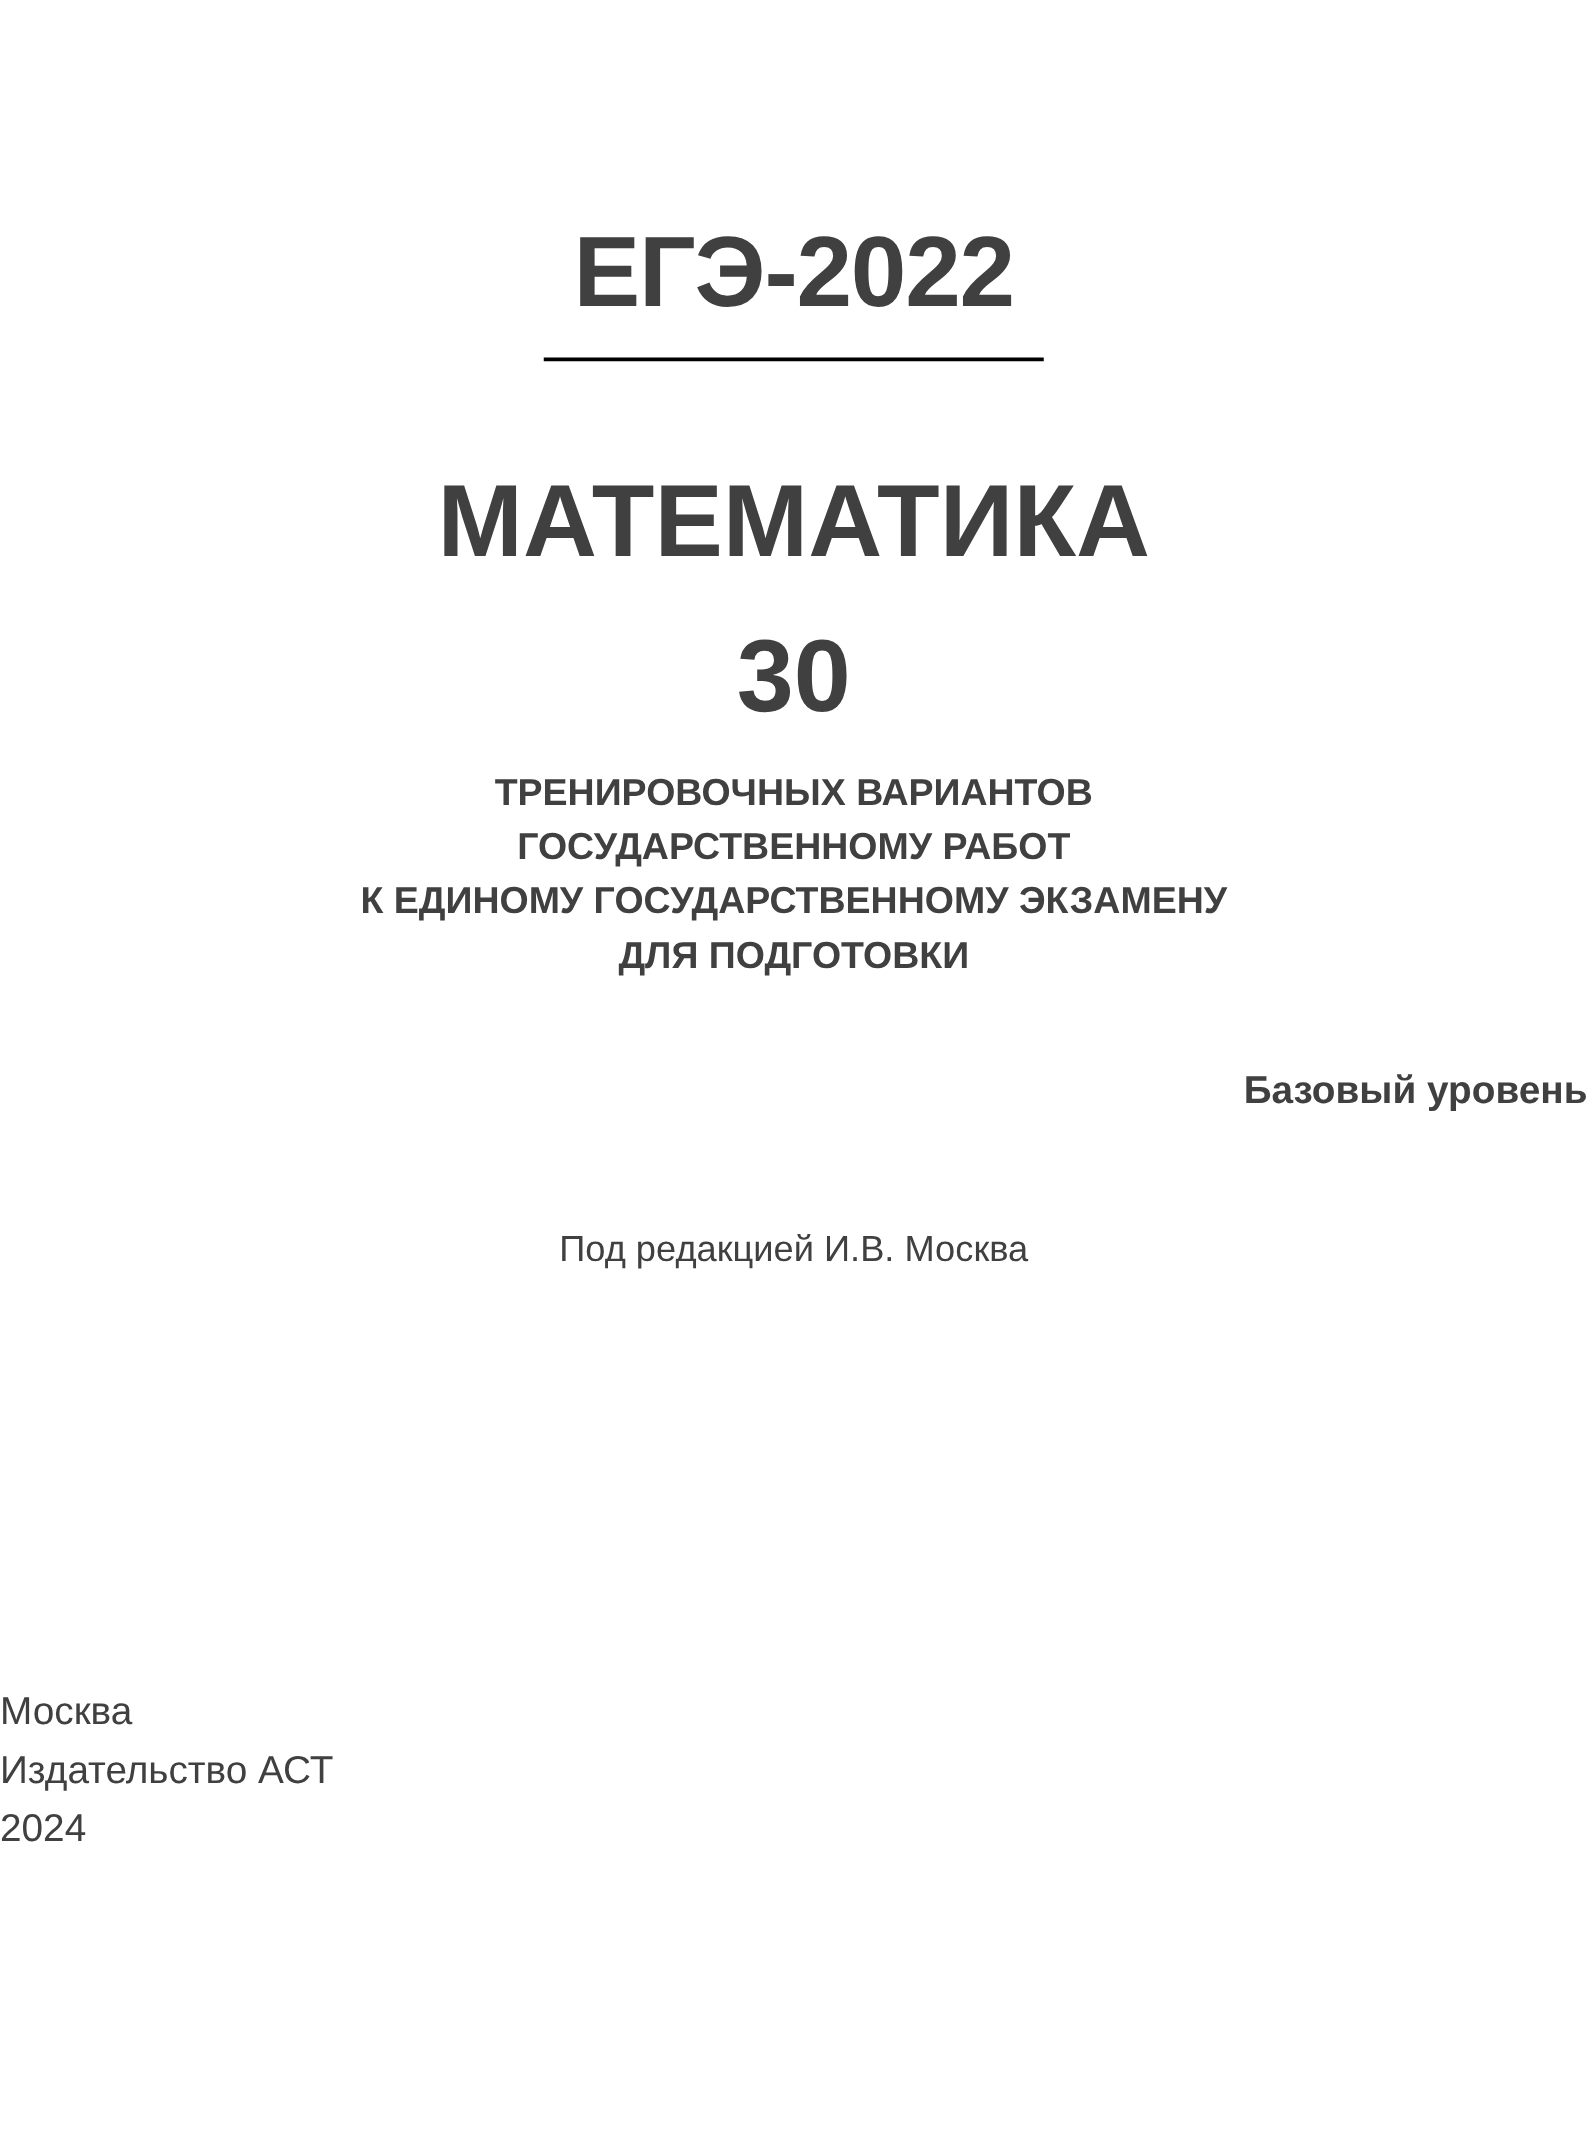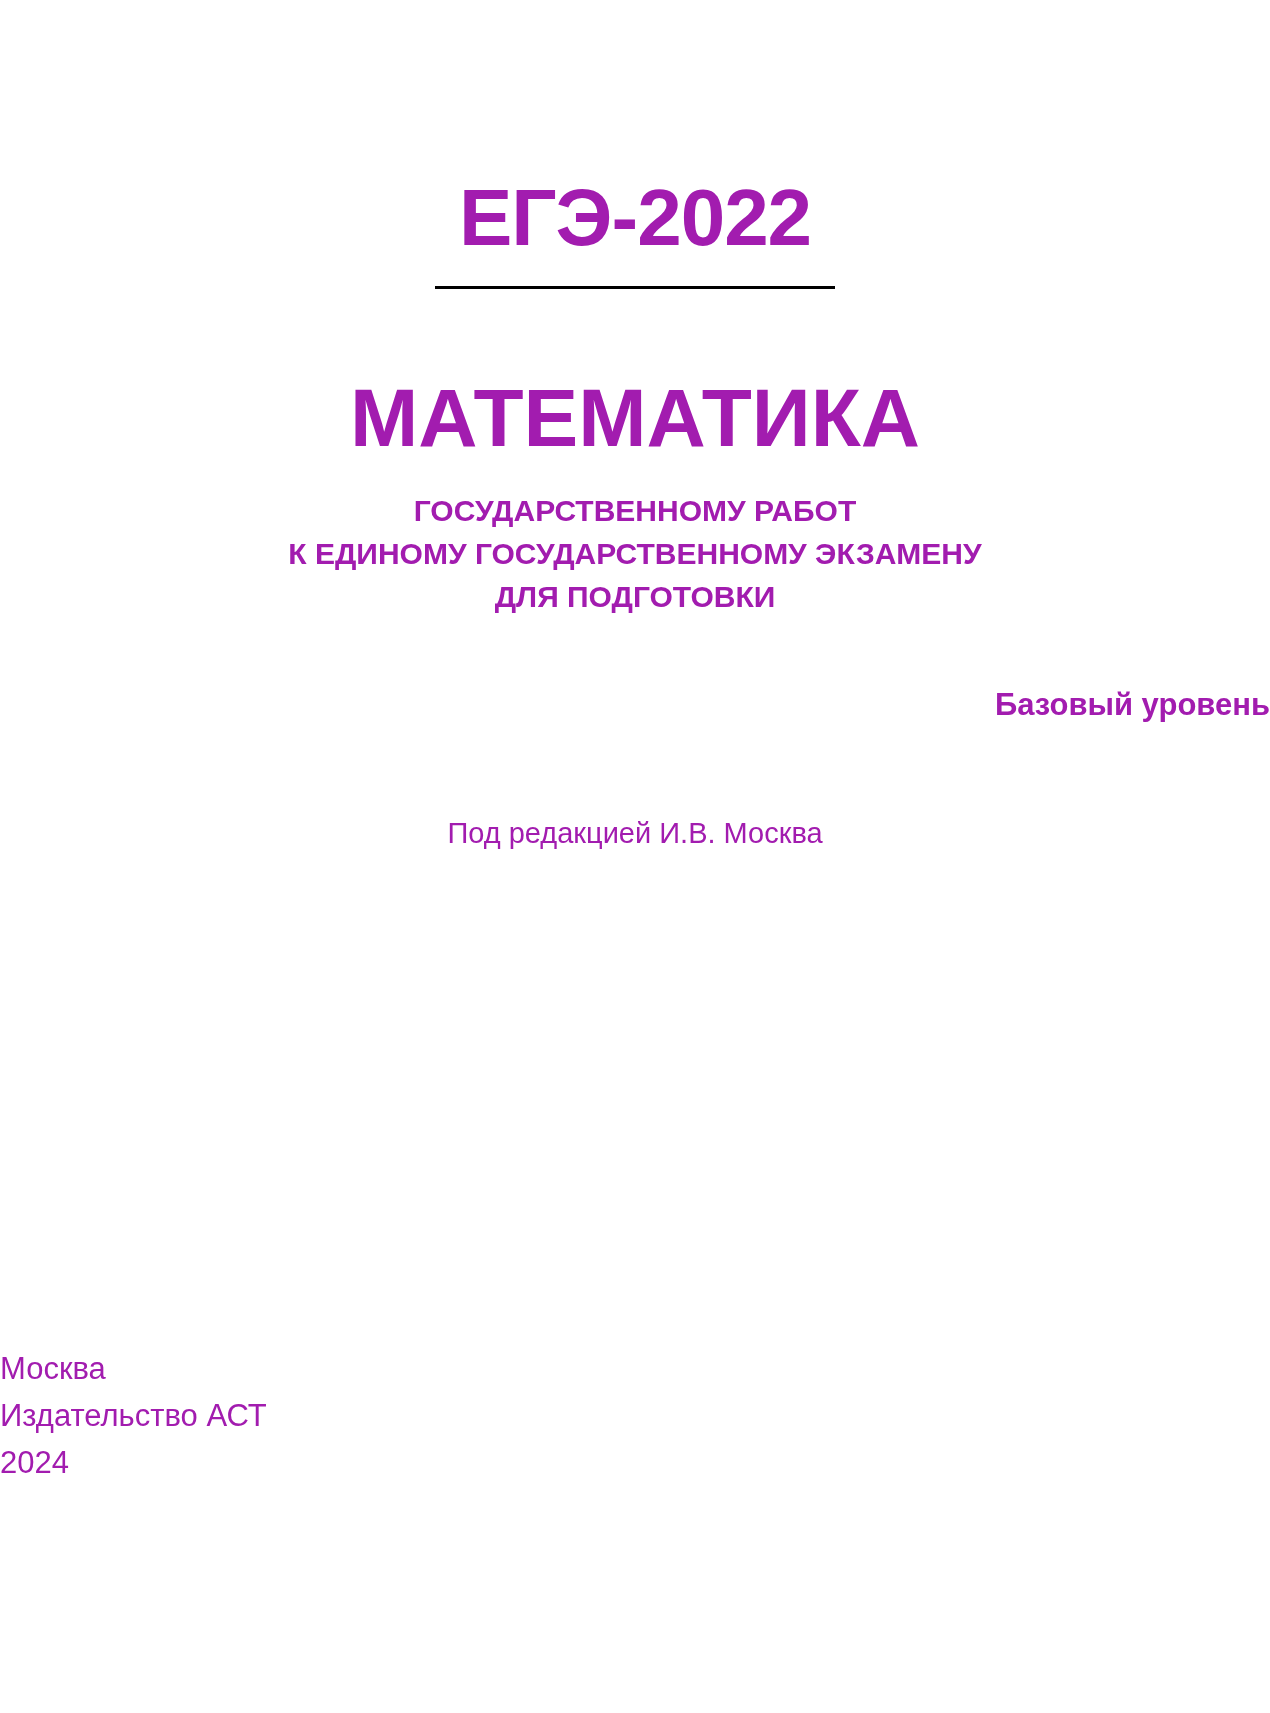--- a/index.html
+++ b/index.html
@@ -6,21 +6,21 @@
     margin: 0;
     padding: 0;
     background: #ffffff;
   }
   .page {
     position: relative;
     width: 1270px;
     height: 1713px;
     margin: 0 auto;
     background: #ffffff;
-    color: #a21caf;
+    color: #404040;
     font-family: "Liberation Sans", sans-serif;
     overflow: hidden;
   }
 
   .title-block {
     position: absolute;
     left: 0;
     right: 0;
     top: 178px;
     text-align: center;
@@ -95,22 +95,24 @@
 <div class="page">
 
   <div class="title-block">
 
     <h1 class="exam-title">ЕГЭ-2022</h1>
 
     <div class="rule"></div>
 
     <h2 class="subject">МАТЕМАТИКА</h2>
 
+    <div class="variant-count">30</div>
 
     <div class="subtitle">
+      <div>ТРЕНИРОВОЧНЫХ ВАРИАНТОВ</div>
       <div>ГОСУДАРСТВЕННОМУ РАБОТ</div>
       <div>К ЕДИНОМУ ГОСУДАРСТВЕННОМУ ЭКЗАМЕНУ</div>
       <div>ДЛЯ ПОДГОТОВКИ</div>
     </div>
 
     <div class="level">Базовый уровень</div>
 
     <div class="editor">Под редакцией И.В. Москва</div>
   </div>
 

